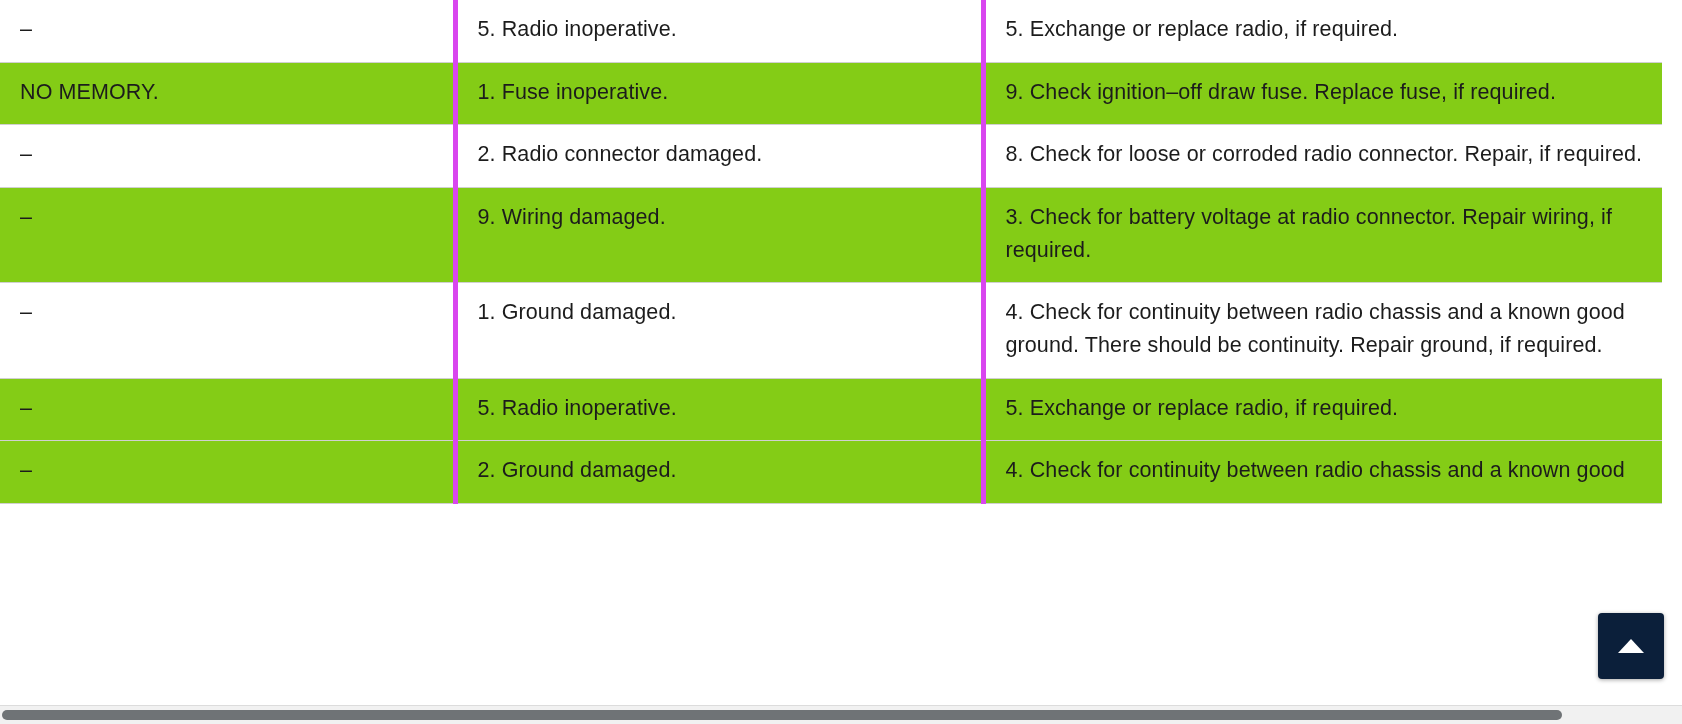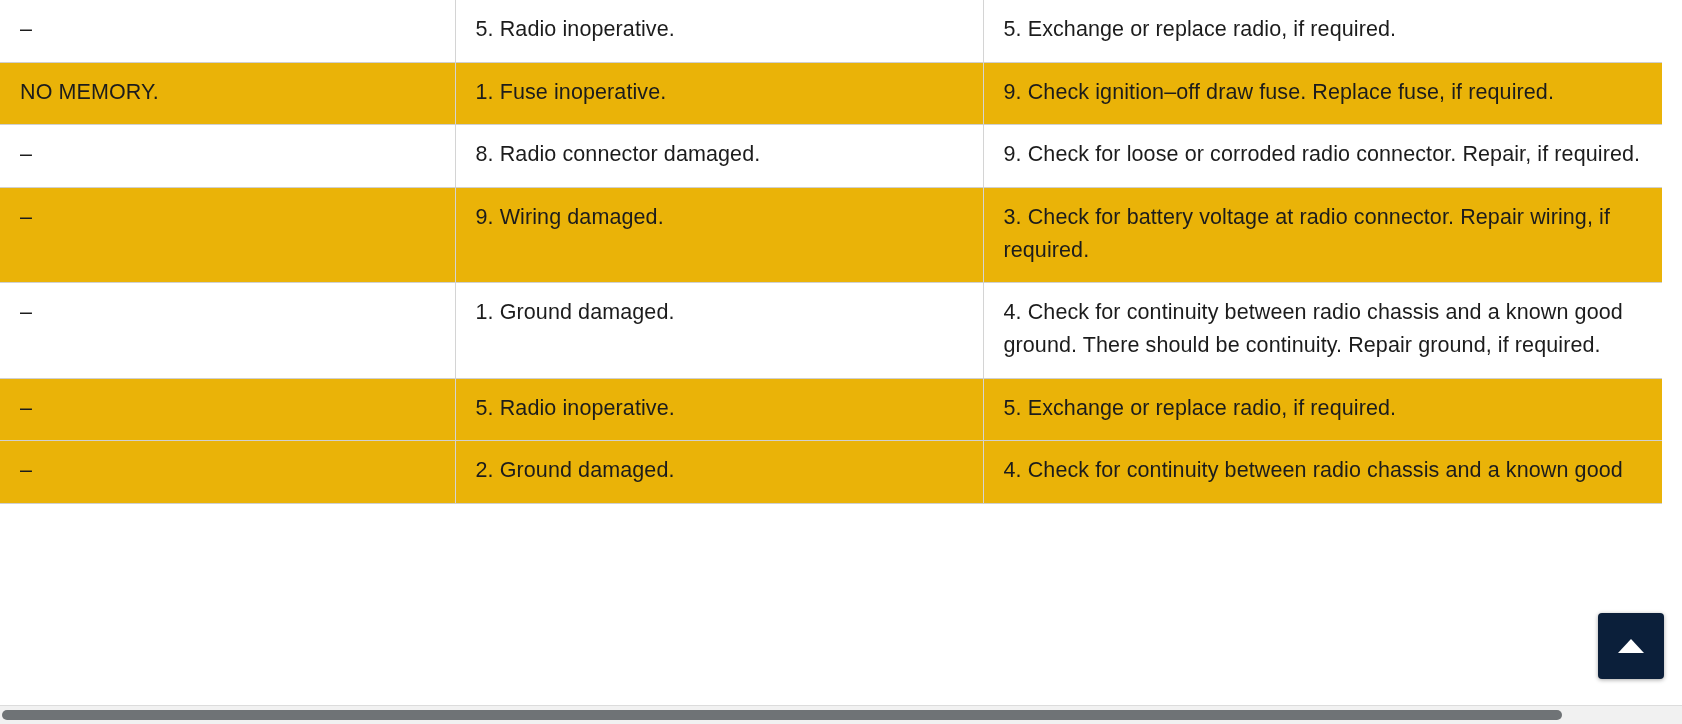--- a/index.html
+++ b/index.html
@@ -34,32 +34,32 @@
     table-layout: fixed;
     width: 1662px;
     margin: 0;
   }
   table.diag col.c1 { width: 455px; }
   table.diag col.c2 { width: 528px; }
   table.diag col.c3 { width: 679px; }
 
   table.diag td {
     vertical-align: top;
-    border-left: 1px solid #d946ef;
+    border-left: 5px solid #d946ef;
     border-right: 1px solid #d4d4d4;
     border-bottom: 1px solid #d0d0d0;
     padding: 13px 18px 16px 20px;
     font-size: 21.5px;
     line-height: 1.52;
     letter-spacing: 0.1px;
     color: #1c1c1c;
     background: #ffffff;
   }
   table.diag tr.alt td {
-    background: #eab308;
+    background: #84cc16;
   }
   table.diag tr.first td {
     border-top: none;
   }
   table.diag td.dash {
     color: #1c1c1c;
   }
   
   table.diag td:first-child { border-left: none; }
   table.diag td:last-child { border-right: none; }
@@ -123,22 +123,22 @@
           <td>5. Radio inoperative.</td>
           <td>5. Exchange or replace radio, if required.</td>
         </tr>
         <tr class="alt">
           <td>NO MEMORY.</td>
           <td>1. Fuse inoperative.</td>
           <td>9. Check ignition–off draw fuse. Replace fuse, if required.</td>
         </tr>
         <tr>
           <td class="dash">–</td>
-          <td>8. Radio connector damaged.</td>
-          <td>9. Check for loose or corroded radio connector. Repair, if required.</td>
+          <td>2. Radio connector damaged.</td>
+          <td>8. Check for loose or corroded radio connector. Repair, if required.</td>
         </tr>
         <tr class="alt">
           <td class="dash">–</td>
           <td>9. Wiring damaged.</td>
           <td>3. Check for battery voltage at radio connector. Repair wiring, if required.</td>
         </tr>
         <tr>
           <td class="dash">–</td>
           <td>1. Ground damaged.</td>
           <td>4. Check for continuity between radio chassis and a known good ground. There should be continuity. Repair ground, if required.</td>

